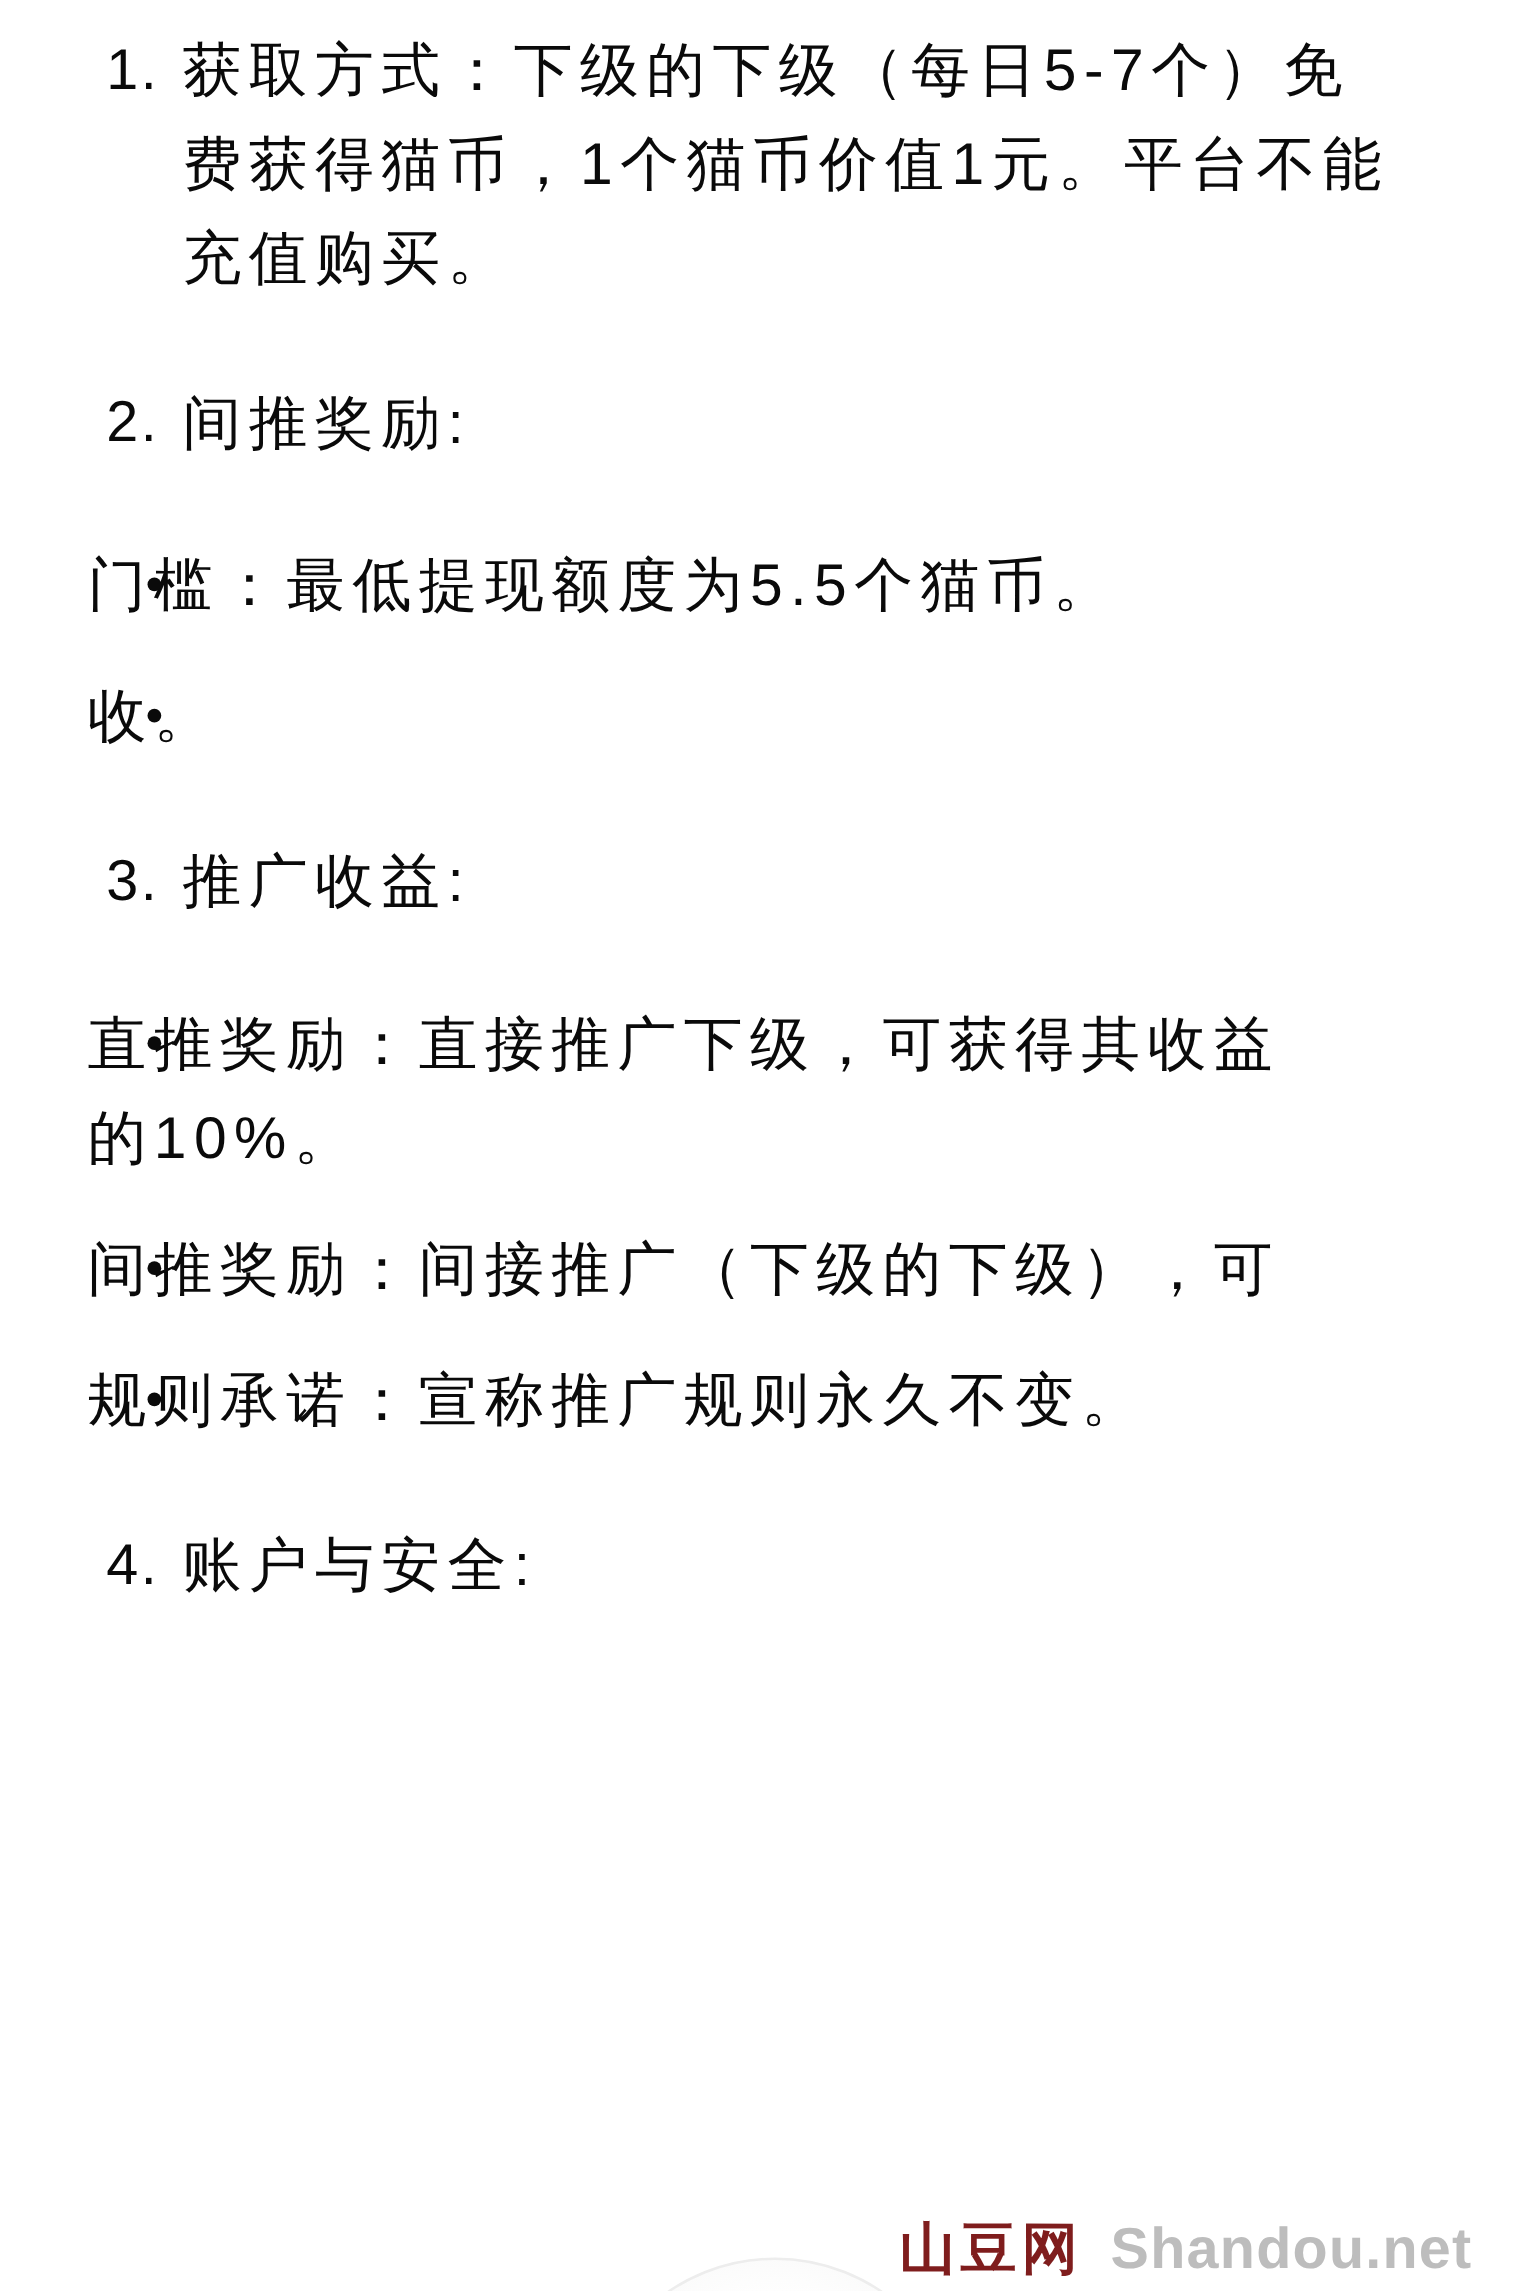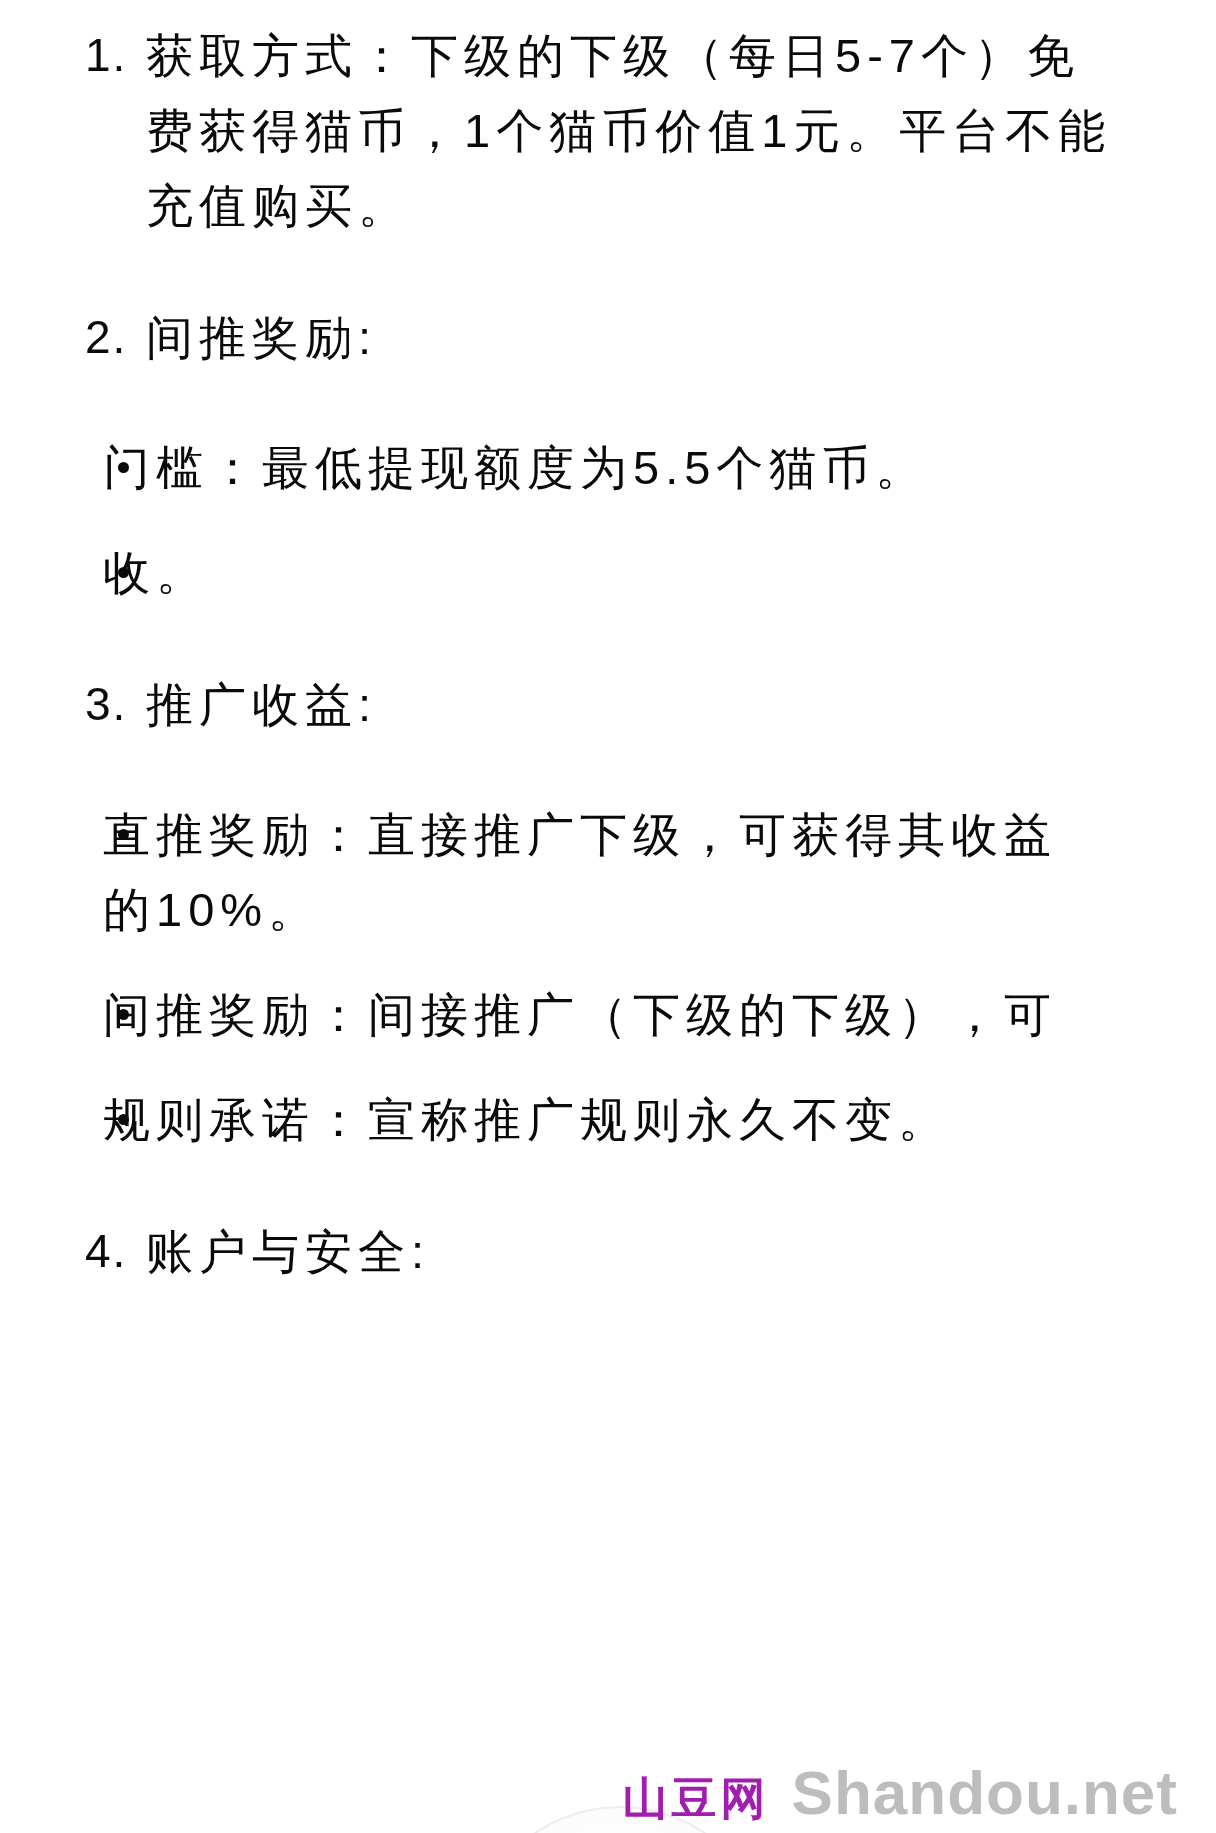--- a/index.html
+++ b/index.html
@@ -20,21 +20,21 @@
   }
   .block {
     position: relative;
     margin-top: 30px;
   }
   .block:first-child { margin-top: 0; }
   .block.header { margin-top: 57px; }
   .block.header + .block { margin-top: 55px; }
 
   .block.numbered, .block.header { padding-left: 146px; }
-  .block.bullet { padding-left: 103px; }
+  .block.bullet { padding-left: 70px; }
 
   .num {
     position: absolute;
     left: 85px;
     top: 0;
     line-height: 75px;
     font-size: 46px;
     letter-spacing: 2px;
     font-weight: 400;
   }
@@ -72,25 +72,25 @@
     right: 38px;
     bottom: 4px;
     display: flex;
     align-items: baseline;
     gap: 22px;
     white-space: nowrap;
   }
   .watermark .cn {
     font-size: 45px;
     font-weight: 600;
-    color: #a21caf;
+    color: #7f1d1d;
     letter-spacing: 4px;
   }
   .watermark .en {
-    font-size: 62px;
+    font-size: 46px;
     font-weight: 700;
     color: #bdbdbd;
     letter-spacing: 1px;
   }
 </style>
 </head>
 <body>
 
 <div id="list">
     <div class="block numbered">

